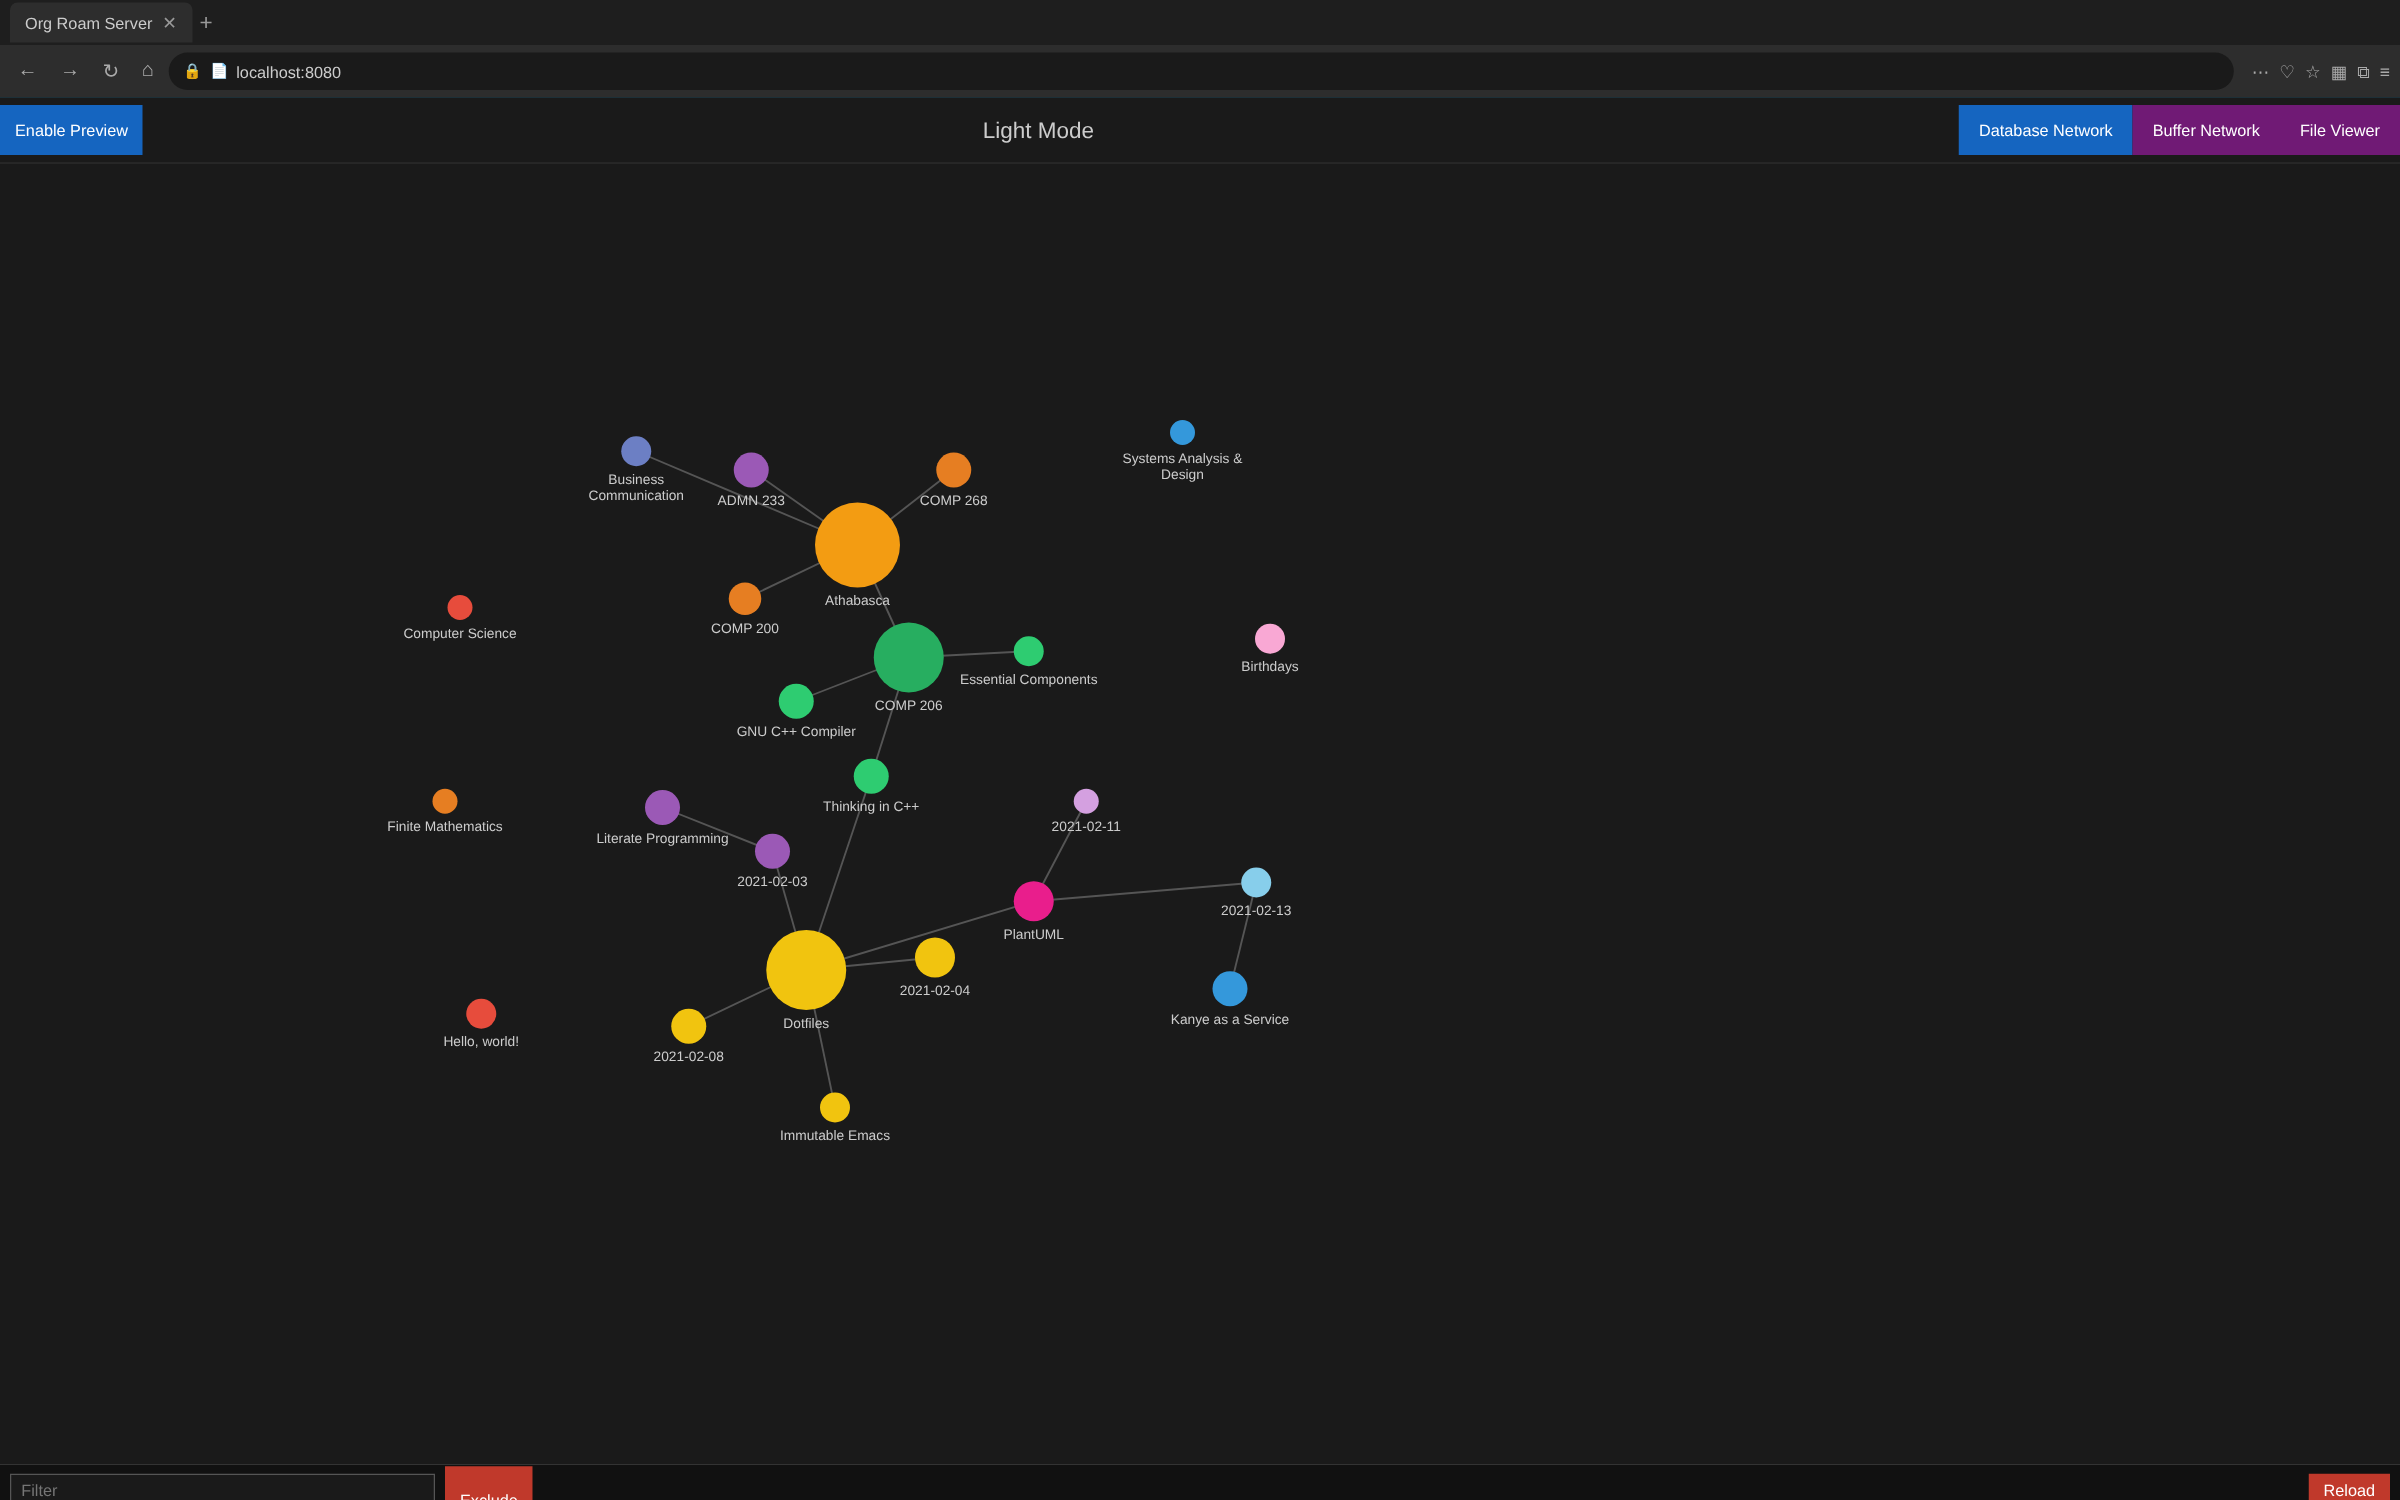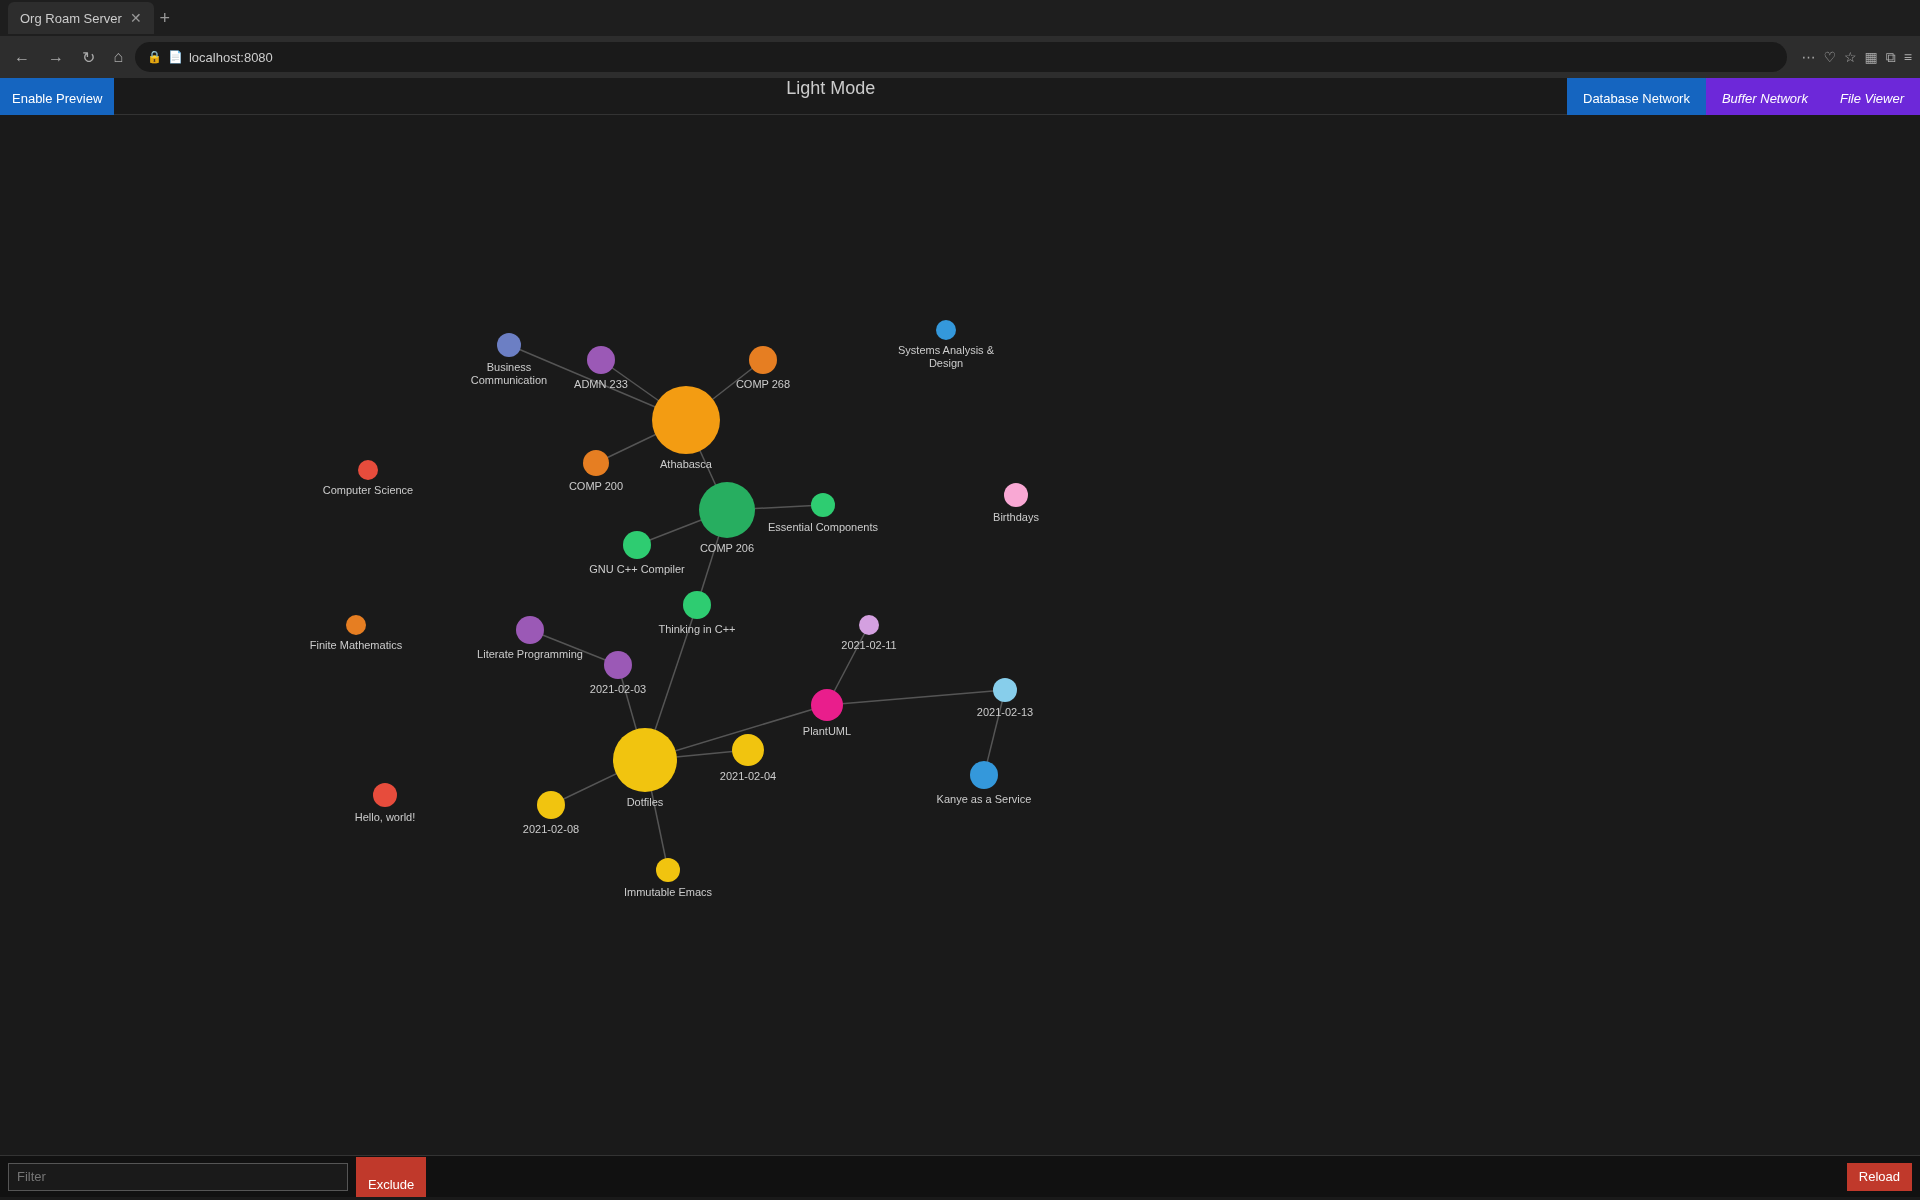--- a/index.html
+++ b/index.html
@@ -13,28 +13,28 @@
     .tab-new { background: none; border: none; color: #999; font-size: 18px; cursor: pointer; padding: 0 6px; }
     .nav-bar { display: flex; align-items: center; background: #2d2d2d; height: 42px; padding: 0 8px; gap: 6px; }
     .nav-btn { background: none; border: none; color: #aaa; font-size: 16px; cursor: pointer; padding: 4px 6px; border-radius: 4px; }
     .nav-btn:disabled { color: #555; cursor: default; }
     .address-bar { flex: 1; display: flex; align-items: center; background: #1a1a1a; border-radius: 20px; padding: 4px 12px; height: 30px; gap: 6px; }
     .address-text { font-size: 13px; color: #ccc; flex: 1; }
     .nav-icons { display: flex; gap: 8px; margin-left: 8px; }
     .nav-icon { color: #aaa; font-size: 14px; cursor: pointer; }
 
     
-    .app-toolbar { display: flex; align-items: flex-start; background: #1a1a1a; height: 37px; border-bottom: 1px solid #333; }
+    .app-toolbar { display: flex; align-items: center; background: #1a1a1a; height: 53px; border-bottom: 1px solid #333; }
     .enable-preview-btn { background: #1565c0; color: #fff; border: none; padding: 8px 12px; font-size: 13px; cursor: pointer; height: 40px; }
     .toolbar-center { flex: 1; display: flex; justify-content: center; align-items: center; }
     .light-mode-btn { background: none; border: none; color: #ccc; font-size: 18px; cursor: pointer; }
     .toolbar-right { display: flex; margin-left: 20px; }
     .toolbar-tab { background: #1565c0; color: #fff; border: none; padding: 8px 16px; font-size: 13px; cursor: pointer; height: 40px; }
     .toolbar-tab.active { background: #1565c0; }
-    .toolbar-tab:not(.active) { background: #6d28d9; font-style: italic; }
+    .toolbar-tab:not(.active) { background: #701a75; }
 
     
     .main-canvas { position: relative; width: 1920px; height: 1040px; background: #1a1a1a; overflow: hidden; }
 
     
     .network-svg { position: absolute; top: 0; left: 0; width: 100%; height: 100%; }
 
     
     .bottom-bar { display: flex; align-items: center; background: #111; height: 42px; padding: 0 8px; gap: 8px; border-top: 1px solid #333; }
     .filter-input { flex: 1; max-width: 340px; background: #1a1a1a; border: 1px solid #555; color: #ccc; padding: 4px 8px; font-size: 13px; height: 28px; }

